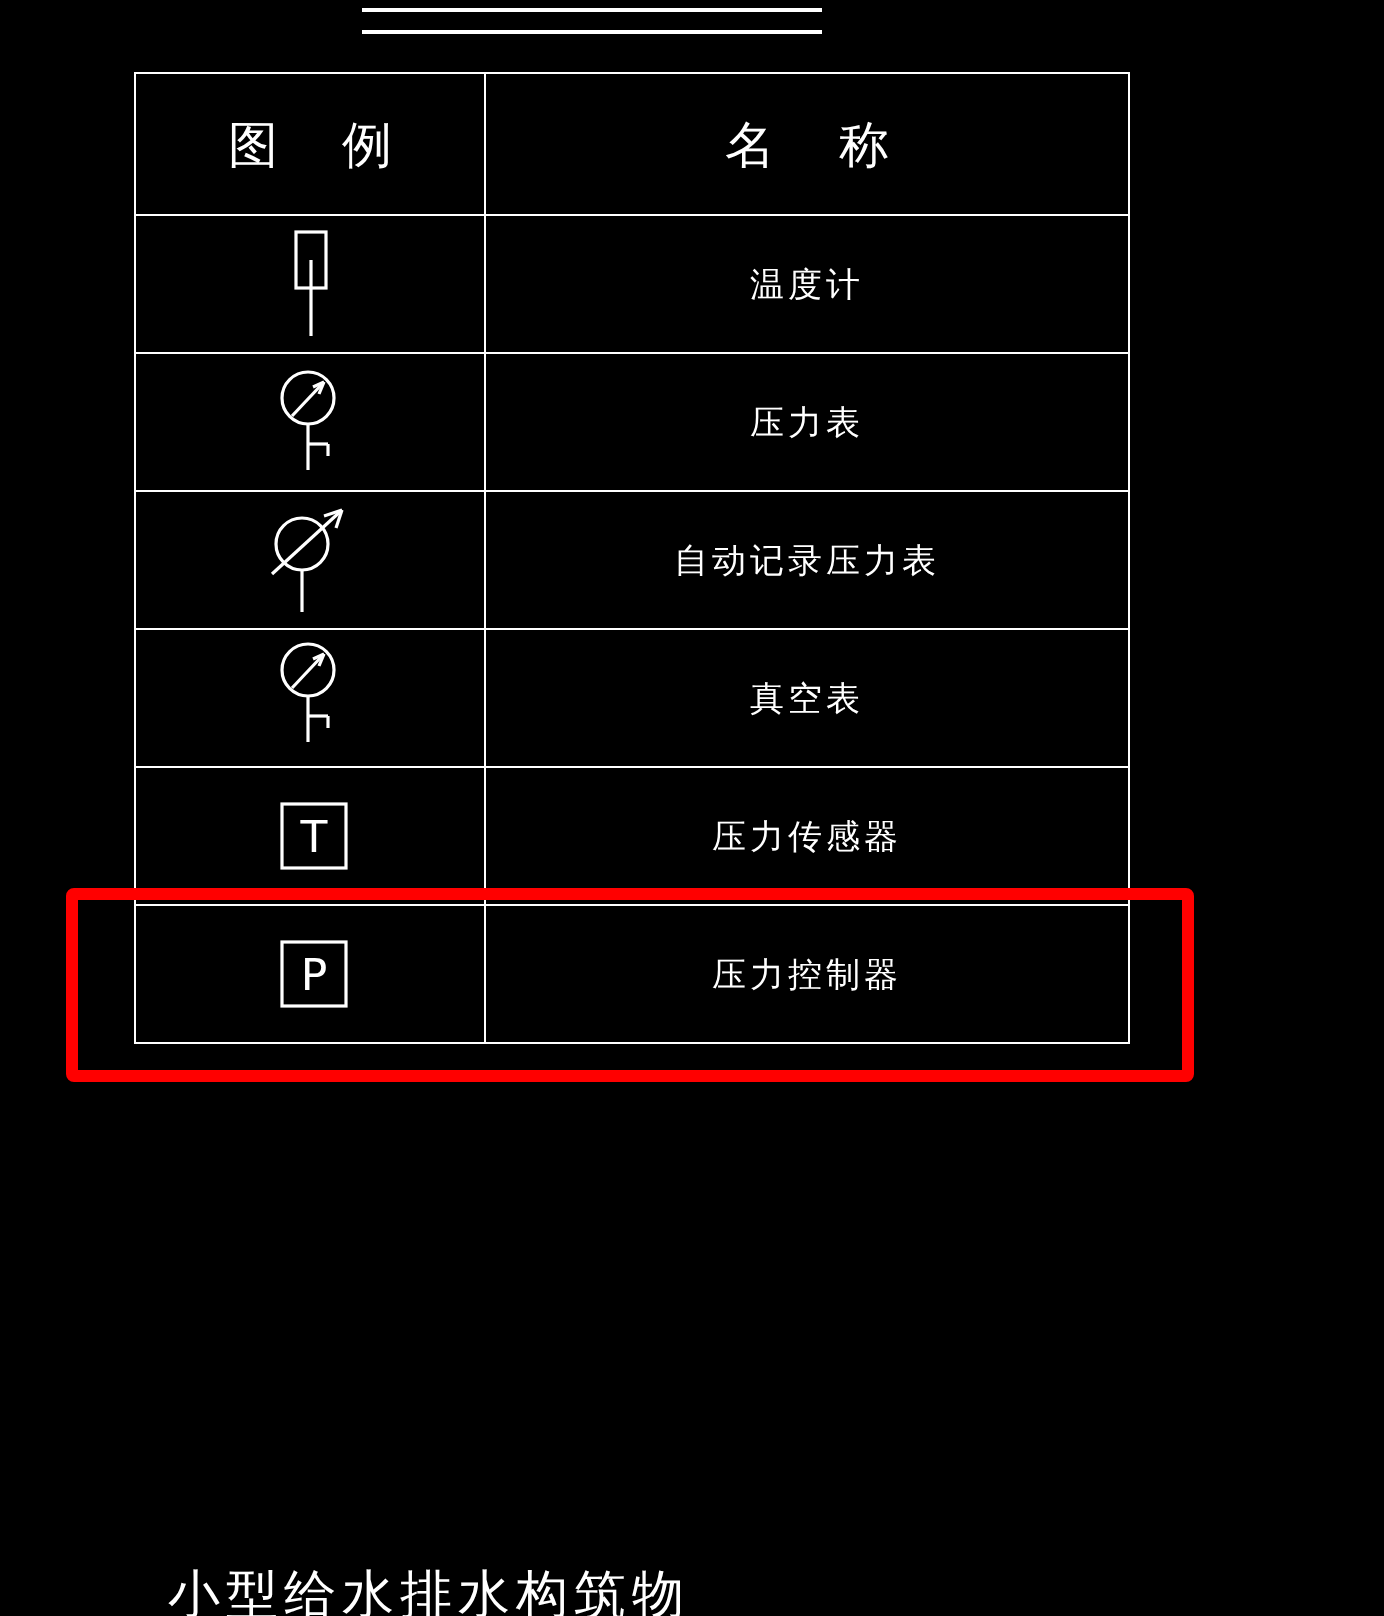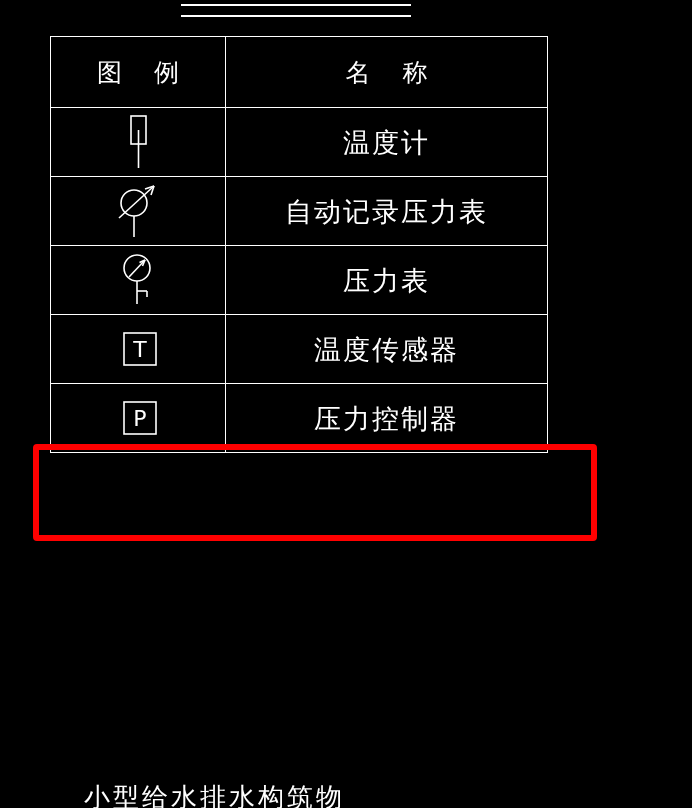--- a/index.html
+++ b/index.html
@@ -30,42 +30,42 @@
     width: 100%;
     height: 2px;
     background: #ffffff;
   }
   #title-rule .rule-line.r1 { top: 0px; }
   #title-rule .rule-line.r2 { top: 11px; }
 
   
   #legend-table {
     position: absolute;
-    left: 50px;
+    left: 67px;
     top: 36px;
     width: 497px;
     border-collapse: collapse;
     table-layout: fixed;
   }
   #legend-table td {
     border: 1px solid #ffffff;
     padding: 0;
     text-align: center;
     vertical-align: middle;
     position: relative;
   }
   #legend-table col.c-sym { width: 175px; }
   #legend-table col.c-name { width: 322px; }
 
   .row-head td { height: 70px; }
   .row-body td { height: 68px; }
 
   .cn-text {
     font-family: "DejaVu Sans", sans-serif;
-    font-size: 27px;
+    font-size: 17px;
     letter-spacing: 2px;
     color: #ffffff;
     line-height: 1;
     white-space: nowrap;
   }
   .cn-text.head {
     font-size: 25px;
     letter-spacing: 12px;
     padding-left: 12px;
   }
@@ -137,68 +137,86 @@
         </div>
       </td>
       <td>
         <span class="cn-text">温度计</span>
       </td>
     </tr>
 
     <tr class="row-body">
       <td>
         <div class="sym-wrap">
-          <svg width="64" height="60" viewBox="0 0 64 60">
-            <circle cx="28" cy="22" r="13" fill="none" stroke="#fff" stroke-width="1.6"></circle>
-            <line x1="13" y1="37" x2="48" y2="5" stroke="#fff" stroke-width="1.6"></line>
-            <line x1="48" y1="5" x2="39" y2="8" stroke="#fff" stroke-width="1.6"></line>
-            <line x1="48" y1="5" x2="45" y2="14" stroke="#fff" stroke-width="1.6"></line>
-            <line x1="28" y1="35" x2="28" y2="56" stroke="#fff" stroke-width="1.6"></line>
-          </svg>
-        </div>
-      </td>
-      <td>
-        <span class="cn-text">自动记录压力表</span>
-      </td>
-    </tr>
-
-    <tr class="row-body">
-      <td>
-        <div class="sym-wrap">
           <svg width="60" height="60" viewBox="0 0 60 60">
             <circle cx="29" cy="18" r="13" fill="none" stroke="#fff" stroke-width="1.6"></circle>
             <line x1="21" y1="27" x2="37" y2="10" stroke="#fff" stroke-width="1.6"></line>
             <line x1="37" y1="10" x2="31.5" y2="12.5" stroke="#fff" stroke-width="1.6"></line>
             <line x1="37" y1="10" x2="34.5" y2="16" stroke="#fff" stroke-width="1.6"></line>
             <line x1="29" y1="31" x2="29" y2="54" stroke="#fff" stroke-width="1.6"></line>
             <line x1="29" y1="41" x2="39" y2="41" stroke="#fff" stroke-width="1.6"></line>
             <line x1="39" y1="41" x2="39" y2="47" stroke="#fff" stroke-width="1.6"></line>
           </svg>
         </div>
       </td>
       <td>
         <span class="cn-text">压力表</span>
       </td>
     </tr>
 
-
-
-
+    <tr class="row-body">
+      <td>
+        <div class="sym-wrap">
+          <svg width="64" height="60" viewBox="0 0 64 60">
+            <circle cx="28" cy="22" r="13" fill="none" stroke="#fff" stroke-width="1.6"></circle>
+            <line x1="13" y1="37" x2="48" y2="5" stroke="#fff" stroke-width="1.6"></line>
+            <line x1="48" y1="5" x2="39" y2="8" stroke="#fff" stroke-width="1.6"></line>
+            <line x1="48" y1="5" x2="45" y2="14" stroke="#fff" stroke-width="1.6"></line>
+            <line x1="28" y1="35" x2="28" y2="56" stroke="#fff" stroke-width="1.6"></line>
+          </svg>
+        </div>
+      </td>
+      <td>
+        <span class="cn-text">自动记录压力表</span>
+      </td>
+    </tr>
+
+
+
+
+    <tr class="row-body">
+      <td>
+        <div class="sym-wrap">
+          <svg width="60" height="60" viewBox="0 0 60 60">
+            <circle cx="29" cy="16" r="13" fill="none" stroke="#fff" stroke-width="1.6"></circle>
+            <line x1="21" y1="25" x2="37" y2="8" stroke="#fff" stroke-width="1.6"></line>
+            <line x1="37" y1="8" x2="31.5" y2="10.5" stroke="#fff" stroke-width="1.6"></line>
+            <line x1="37" y1="8" x2="34.5" y2="14" stroke="#fff" stroke-width="1.6"></line>
+            <line x1="29" y1="29" x2="29" y2="52" stroke="#fff" stroke-width="1.6"></line>
+            <line x1="29" y1="39" x2="39" y2="39" stroke="#fff" stroke-width="1.6"></line>
+            <line x1="39" y1="39" x2="39" y2="45" stroke="#fff" stroke-width="1.6"></line>
+          </svg>
+        </div>
+      </td>
+      <td>
+        <span class="cn-text">真空表</span>
+      </td>
+    </tr>
 
     <tr class="row-body">
       <td>
         <div class="sym-wrap">
           <svg width="60" height="60" viewBox="0 0 60 60">
             <rect x="16" y="14" width="32" height="32" fill="none" stroke="#fff" stroke-width="1.6"></rect>
             <text x="32" y="38" text-anchor="middle" font-family="DejaVu Sans, sans-serif" font-size="22" fill="#fff">T</text>
           </svg>
         </div>
       </td>
       <td>
-        <span class="cn-text">温度传感器</span>
+        <span class="cn-text">压力传感器</span>
       </td>
     </tr>
 
     <tr class="row-body">
       <td>
         <div class="sym-wrap">
           <svg width="60" height="60" viewBox="0 0 60 60">
             <rect x="16" y="14" width="32" height="32" fill="none" stroke="#fff" stroke-width="1.6"></rect>
             <text x="32" y="38" text-anchor="middle" font-family="DejaVu Sans, sans-serif" font-size="22" fill="#fff">P</text>
           </svg>

